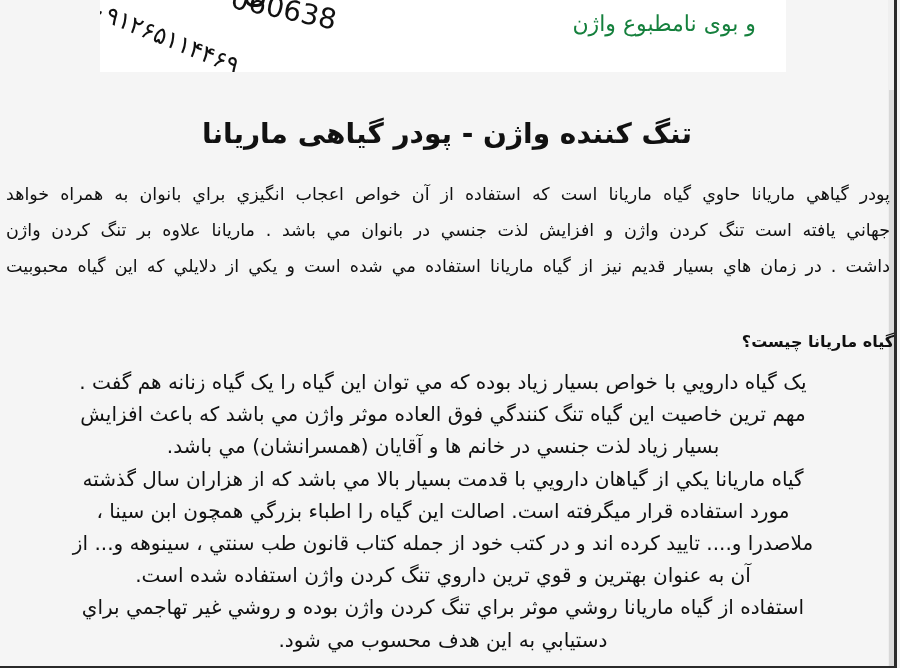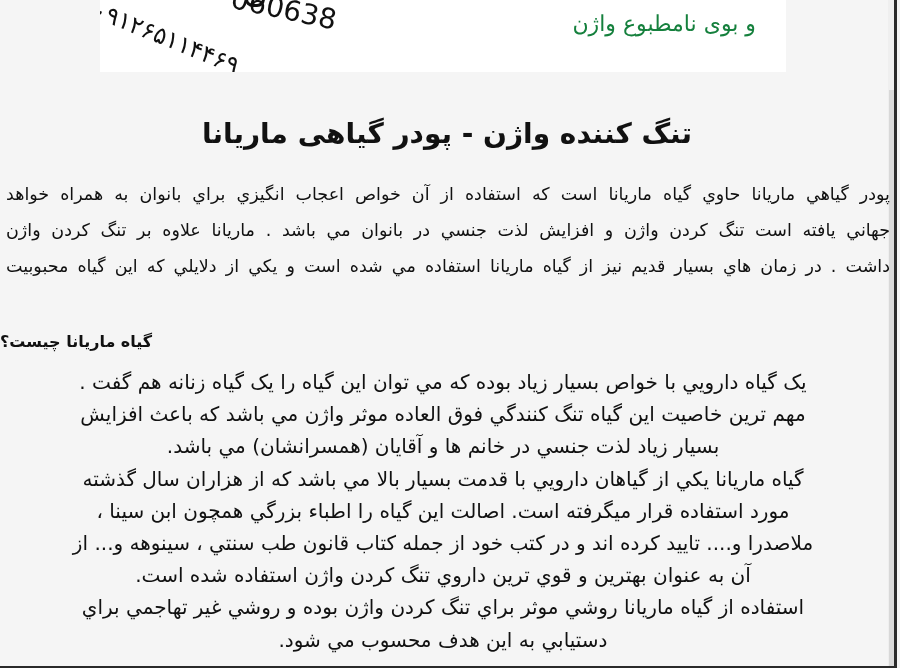--- a/index.html
+++ b/index.html
@@ -129,21 +129,21 @@
     }
     .intro .line.last {
       text-align-last: right;
     }
     
     .subheading {
       position: absolute;
       left: 0;
       right: 0;
       top: 330px;
-      text-align: left;
+      text-align: right;
       font-family: "DejaVu Sans", sans-serif;
       font-weight: bold;
       font-size: 16px;
       line-height: 24px;
     }
     
     .body {
       position: absolute;
       left: -6px;
       right: 2px;

